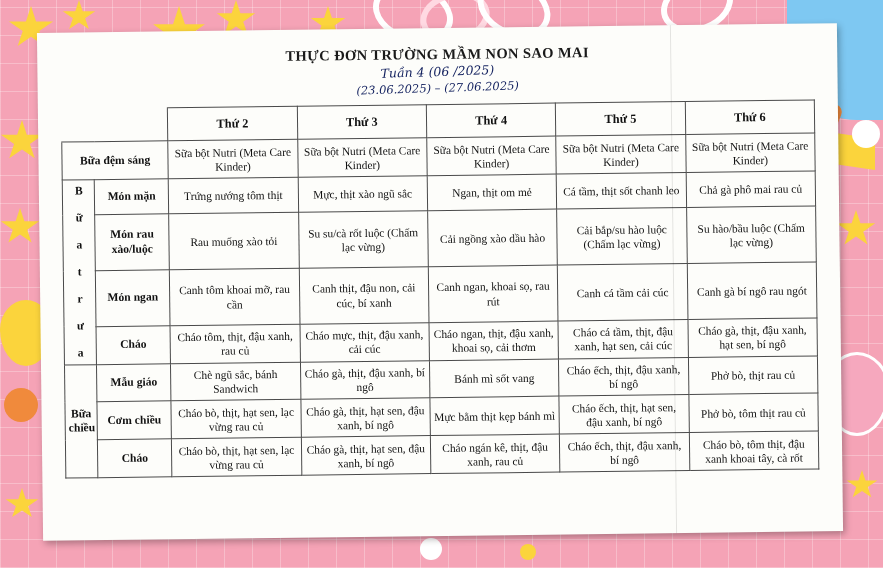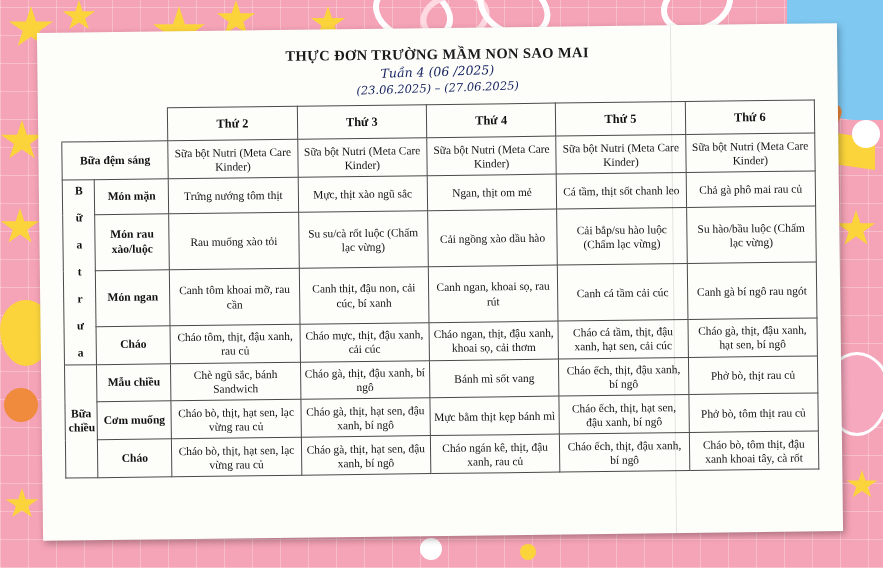--- a/index.html
+++ b/index.html
@@ -225,29 +225,29 @@
           <td class="rowlabel">Cháo</td>
           <td>Cháo tôm, thịt, đậu xanh, rau củ</td>
           <td>Cháo mực, thịt, đậu xanh, cải cúc</td>
           <td>Cháo ngan, thịt, đậu xanh, khoai sọ, cải thơm</td>
           <td>Cháo cá tầm, thịt, đậu xanh, hạt sen, cải cúc</td>
           <td>Cháo gà, thịt, đậu xanh, hạt sen, bí ngô</td>
         </tr>
 
         <tr>
           <td class="rowlabel" rowspan="3">Bữa chiều</td>
-          <td class="rowlabel">Mẫu chiều</td>
+          <td class="rowlabel">Mẫu giáo</td>
           <td>Chè ngũ sắc, bánh Sandwich</td>
           <td>Cháo gà, thịt, đậu xanh, bí ngô</td>
           <td>Bánh mì sốt vang</td>
           <td>Cháo ếch, thịt, đậu xanh, bí ngô</td>
           <td>Phở bò, thịt rau củ</td>
         </tr>
         <tr class="tall">
-          <td class="rowlabel">Cơm muống</td>
+          <td class="rowlabel">Cơm chiều</td>
           <td>Cháo bò, thịt, hạt sen, lạc vừng rau củ</td>
           <td>Cháo gà, thịt, hạt sen, đậu xanh, bí ngô</td>
           <td>Mực bằm thịt kẹp bánh mì</td>
           <td>Cháo ếch, thịt, hạt sen, đậu xanh, bí ngô</td>
           <td>Phở bò, tôm thịt rau củ</td>
         </tr>
         <tr class="tall">
           <td class="rowlabel">Cháo</td>
           <td>Cháo bò, thịt, hạt sen, lạc vừng rau củ</td>
           <td>Cháo gà, thịt, hạt sen, đậu xanh, bí ngô</td>

